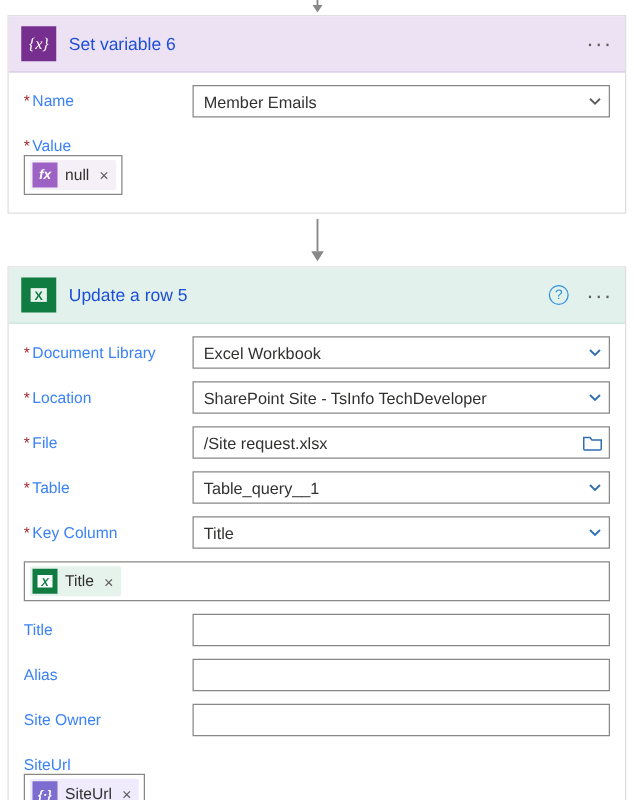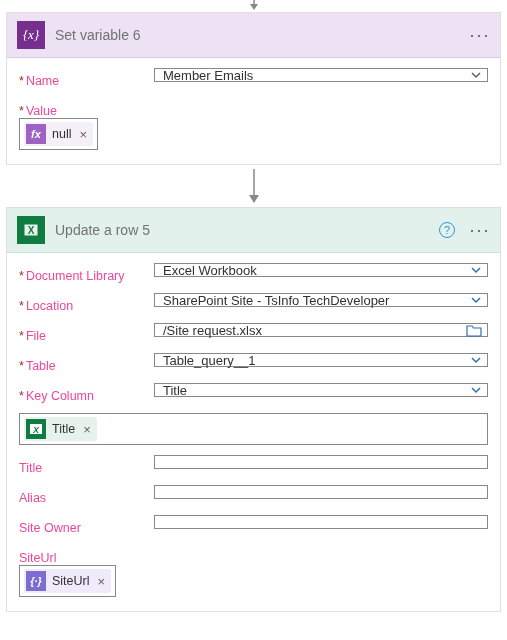--- a/index.html
+++ b/index.html
@@ -35,21 +35,21 @@
     display: flex;
     align-items: center;
     justify-content: center;
     flex-shrink: 0;
   }
   .icon-setvar { background: #762f8f; color: #fff; }
   .icon-excel  { background: #107c41; color: #fff; }
   .header-title {
     flex: 1;
     font-size: 14px;
-    color: #737373;
+    color: #1d4ed8;
   }
   .header-actions {
     display: flex;
     align-items: center;
     gap: 14px;
     color: #605e5c;
   }
   .help-icon {
     width: 16px; height: 16px;
     border: 1.5px solid #3393df;
@@ -72,35 +72,35 @@
   .form-row {
     display: flex;
     align-items: flex-start;
     margin-bottom: 10px;
   }
   .form-row:last-child { margin-bottom: 0; flex-direction: column; }
   .form-label {
     width: 135px;
     flex-shrink: 0;
     font-size: 12.5px;
-    color: #ec4899;
+    color: #3b82f6;
     padding-top: 6px;
   }
   .form-label.req::before {
     content: "*";
     color: #a4262c;
     margin-right: 2px;
   }
   .form-control-wrap {
     flex: 1;
     position: relative;
   }
   .form-input {
     width: 100%;
-    height: 14px;
+    height: 26px;
     border: 1px solid #8a8886;
     padding: 4px 28px 4px 8px;
     font-size: 13px;
     color: #323130;
     background: #fff;
     display: flex;
     align-items: center;
   }
   .form-input.empty { color: #605e5c; }
   .input-suffix {

